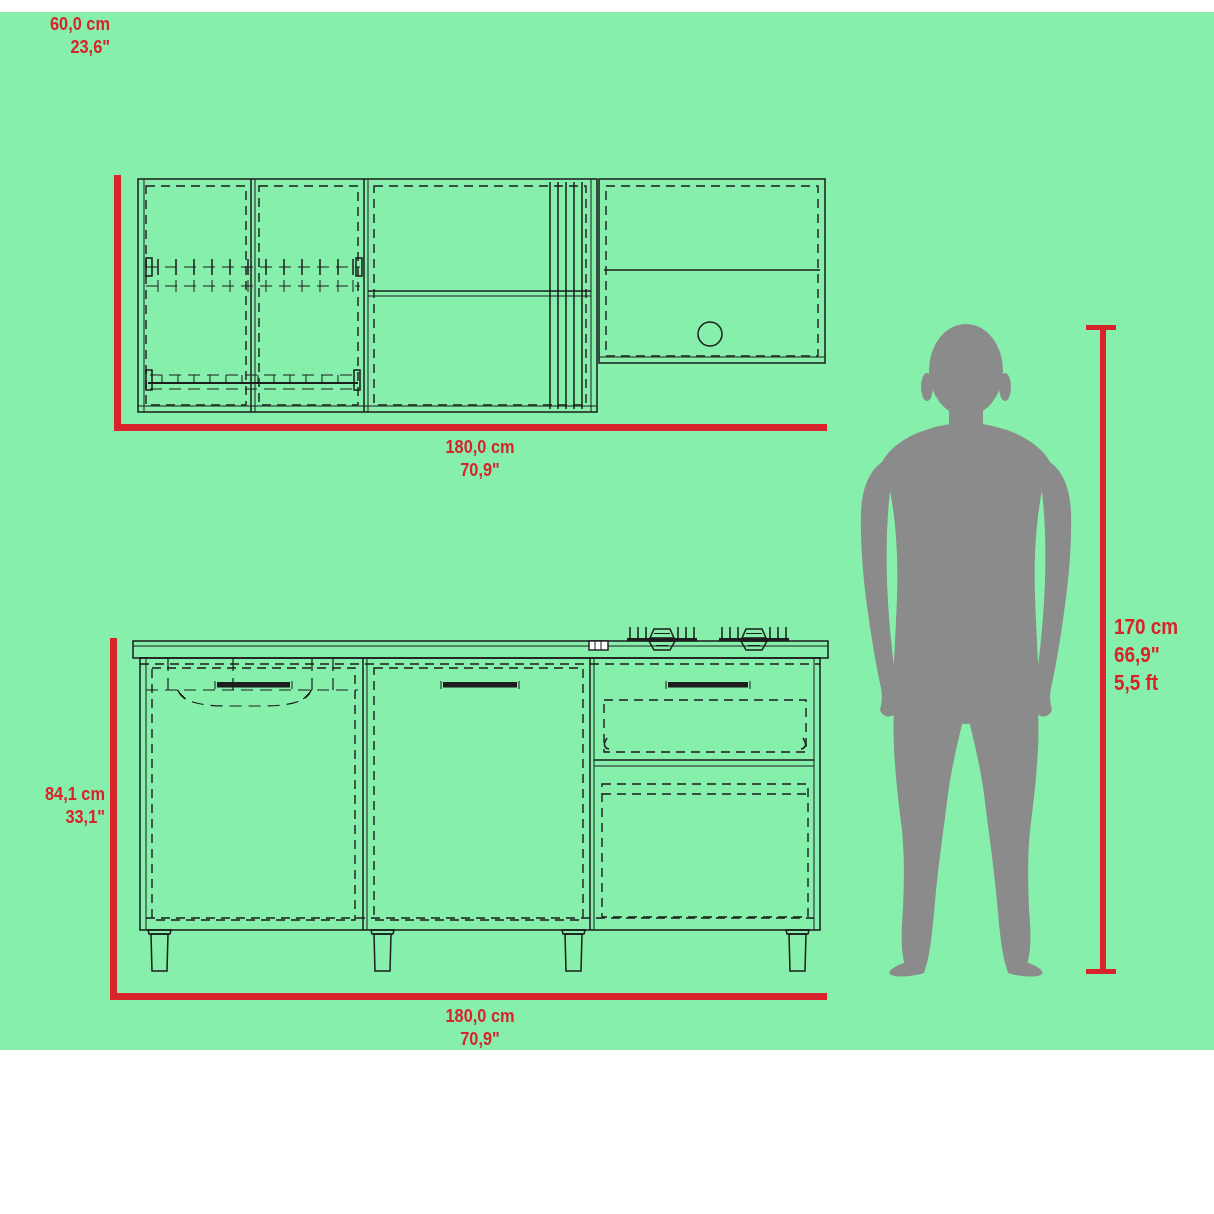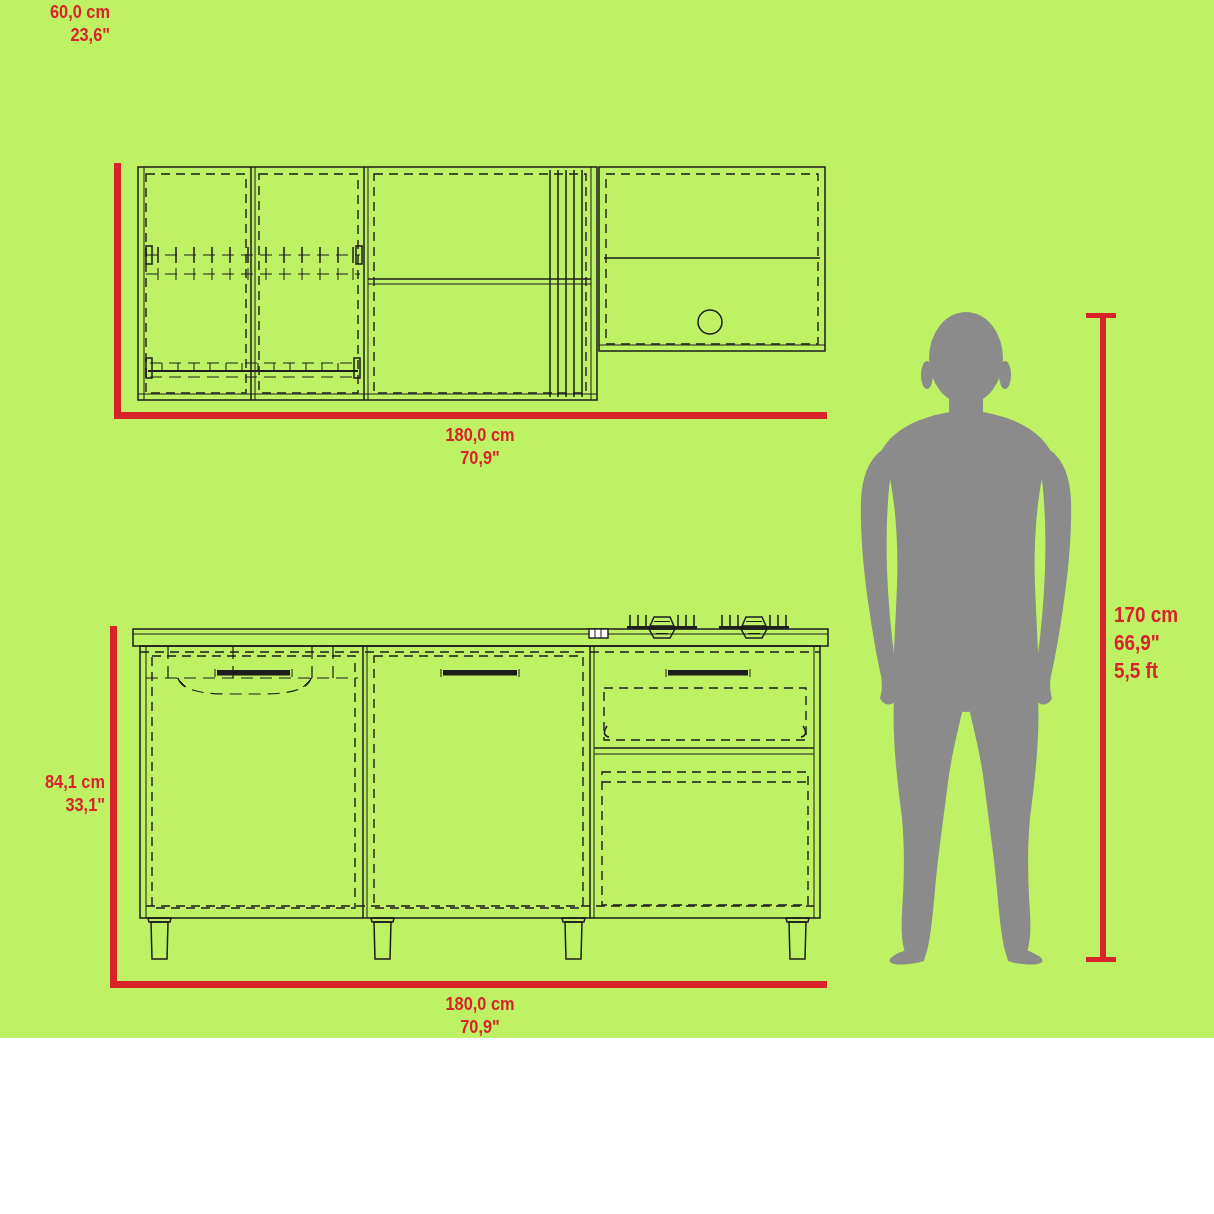--- a/index.html
+++ b/index.html
@@ -1,21 +1,22 @@
 <!DOCTYPE html>
 <html><head>
 <meta charset="utf-8">
 <style>
   html,body{margin:0;padding:0;background:#ffffff;}
   #canvas{
     position:relative;
     width:1214px;height:1038px;
-    background:#bef264;
+    background:#86efac;
     font-family:"Liberation Sans", sans-serif;
     overflow:hidden;
+    margin-top:12px;
   }
   svg{position:absolute;left:0;top:0;}
   
   .ln   {stroke:#1d1d1d;stroke-width:1.5;fill:none;}
   .ln2  {stroke:#1d1d1d;stroke-width:2.2;fill:none;}
   .thin {stroke:#1d1d1d;stroke-width:1;fill:none;}
   .dash {stroke:#1d1d1d;stroke-width:1.4;fill:none;stroke-dasharray:9 6;}
   .dash2{stroke:#1d1d1d;stroke-width:1.2;fill:none;stroke-dasharray:12 7;}
   .blk  {fill:#1d1d1d;stroke:none;}
   .wht  {fill:#ffffff;stroke:#1d1d1d;stroke-width:1.4;}

